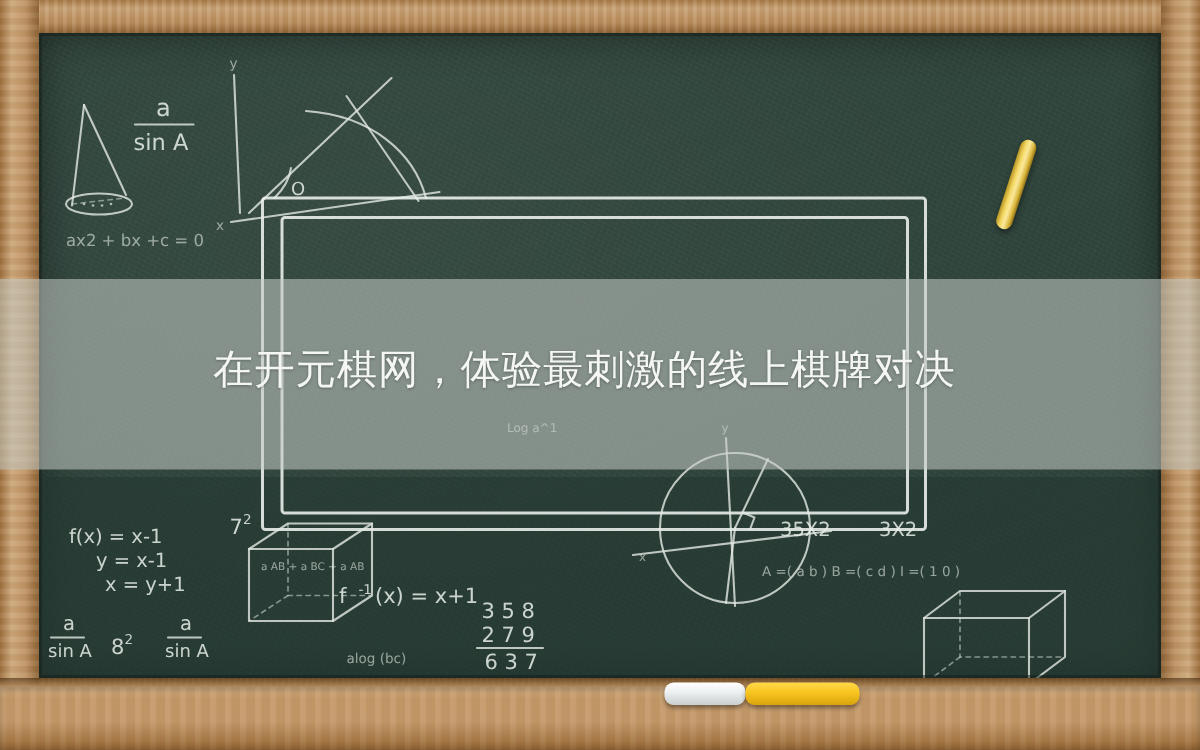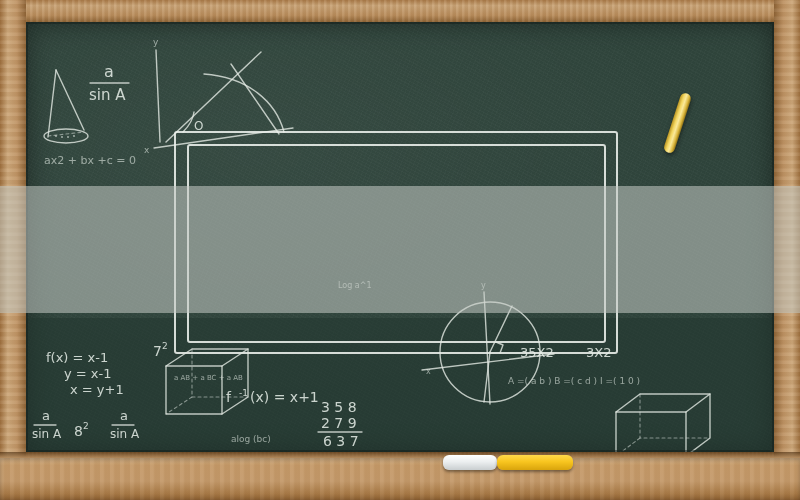--- a/index.html
+++ b/index.html
@@ -330,14 +330,15 @@
   <div class="wood-right"></div>
   <div class="tray-lip"></div>
   <div class="wood-tray"></div>
 
   <div class="chalk-stick chalk-yellow-wall"></div>
   <div class="chalk-stick chalk-white-tray"></div>
   <div class="chalk-stick chalk-yellow-tray"></div>
 
   <div class="banner-overlay"></div>
 
+  <div class="headline">在开元棋网，体验最刺激的线上棋牌对决</div>
 
 </div>
 
 </body></html>

